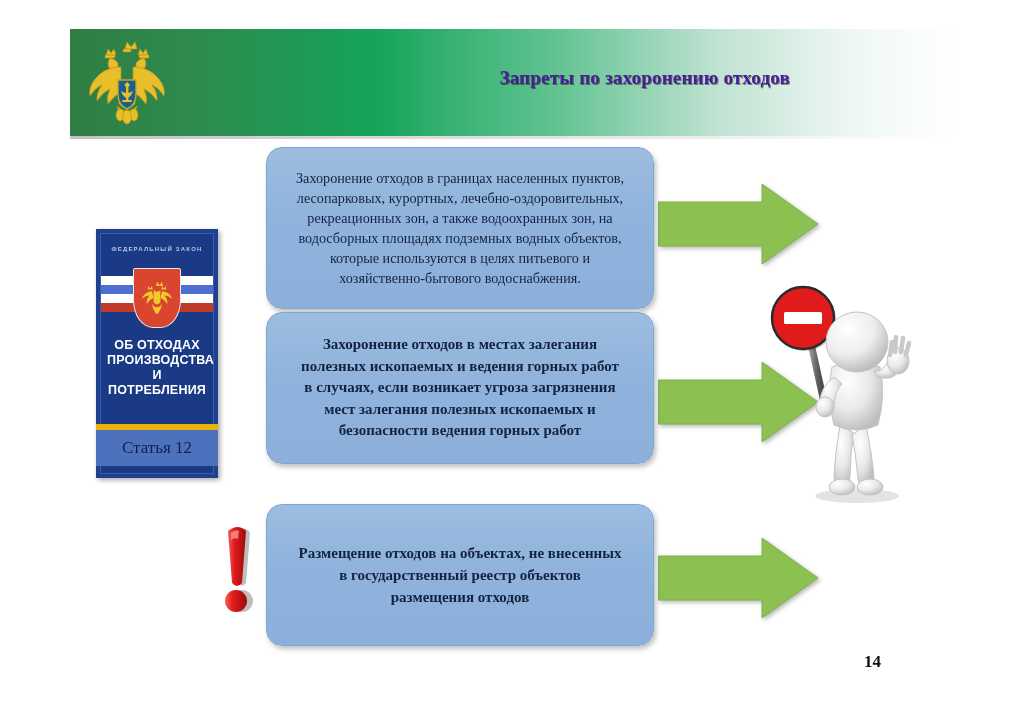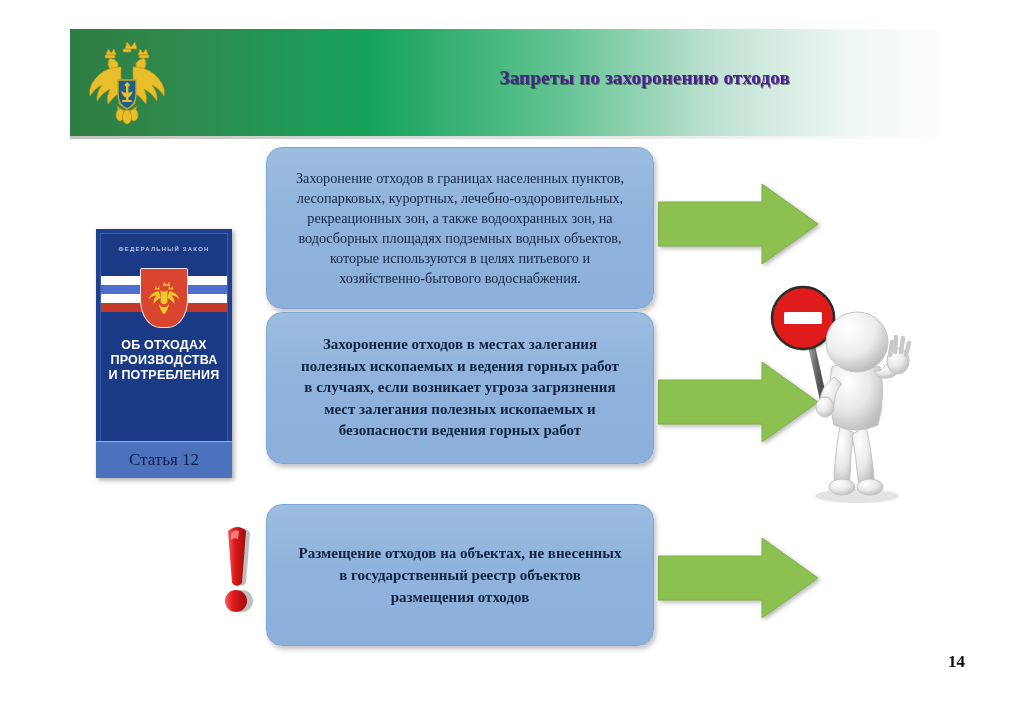--- a/index.html
+++ b/index.html
@@ -61,21 +61,21 @@
     width: 86px;
     height: 94px;
     z-index: 6;
   }
 
   
   .book {
     position: absolute;
     left: 96px;
     top: 229px;
-    width: 136px;
+    width: 122px;
     height: 249px;
     background: #1f3f8f;
     box-shadow: 2px 2px 5px rgba(0,0,0,.35);
     overflow: hidden;
   }
   .book-inner {
     position: absolute;
     left: 4px; top: 4px; right: 4px; bottom: 4px;
     background: #1b3a86;
     border: 1px solid #3a5cae;
@@ -128,24 +128,24 @@
     text-align: center;
     color: #ffffff;
     font-size: 12.5px;
     line-height: 15px;
     font-weight: bold;
     font-family: "Liberation Sans", sans-serif;
     letter-spacing: .2px;
   }
   .book-footer {
     position: absolute;
-    left: 0; right: 0; bottom: 0;
+    left: 0; right: 0; bottom: 12px;
     height: 36px;
     background: #4d72bd;
-    border-top: 1px solid #eab308;
+    border-top: 6px solid #eab308;
     display: flex;
     align-items: center;
     justify-content: center;
     color: #11204a;
     font-size: 17px;
     font-family: "Liberation Serif", serif;
   }
 
   
   .excl {
@@ -203,21 +203,21 @@
     position: absolute;
     left: 762px;
     top: 285px;
     width: 160px;
     height: 220px;
   }
 
   
   .page-num {
     position: absolute;
-    left: 948px;
+    left: 864px;
     top: 652px;
     font-size: 17px;
     font-weight: bold;
     color: #111111;
     font-family: "Liberation Serif", serif;
   }
 </style>
 </head>
 <body>
 

